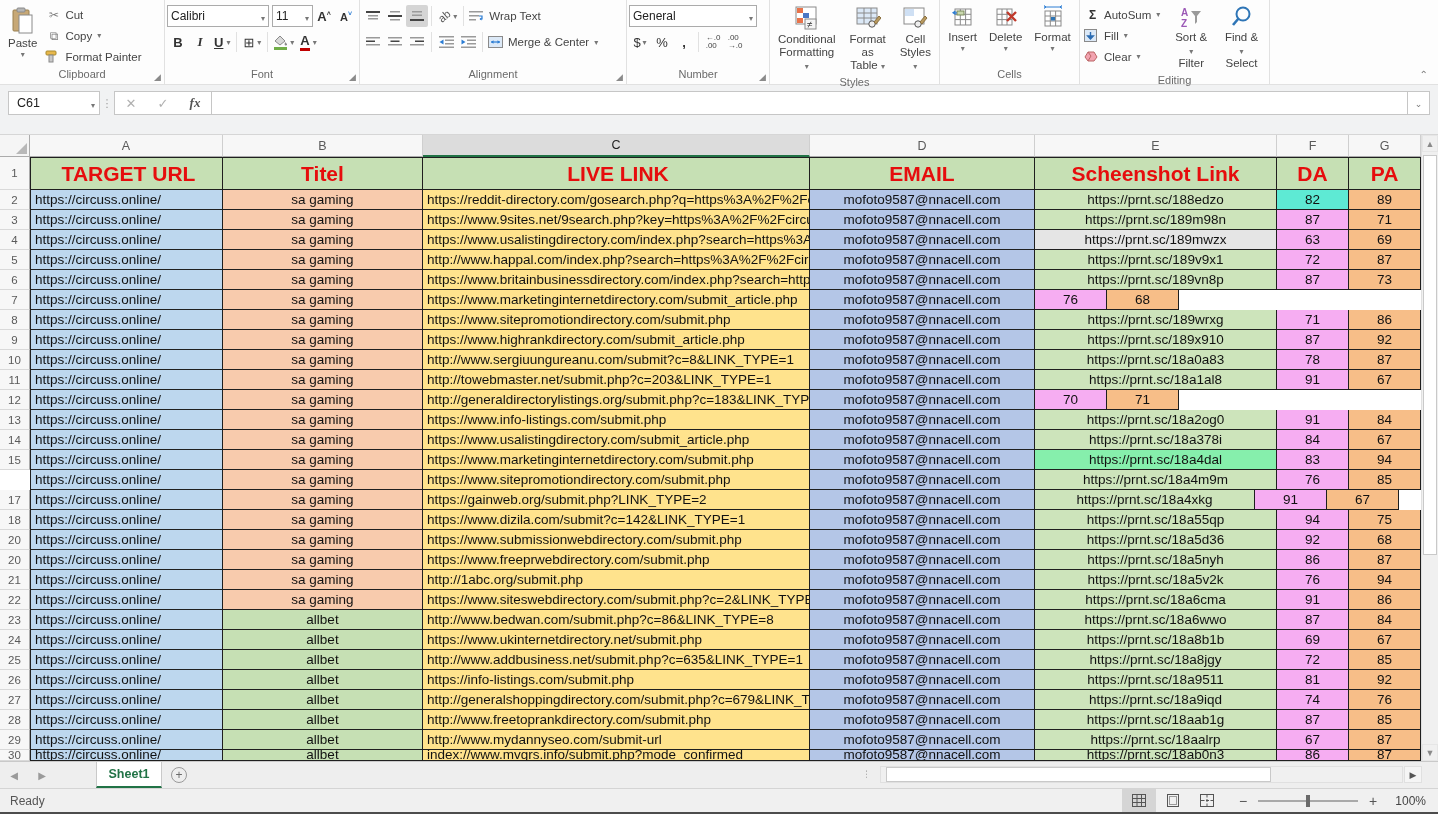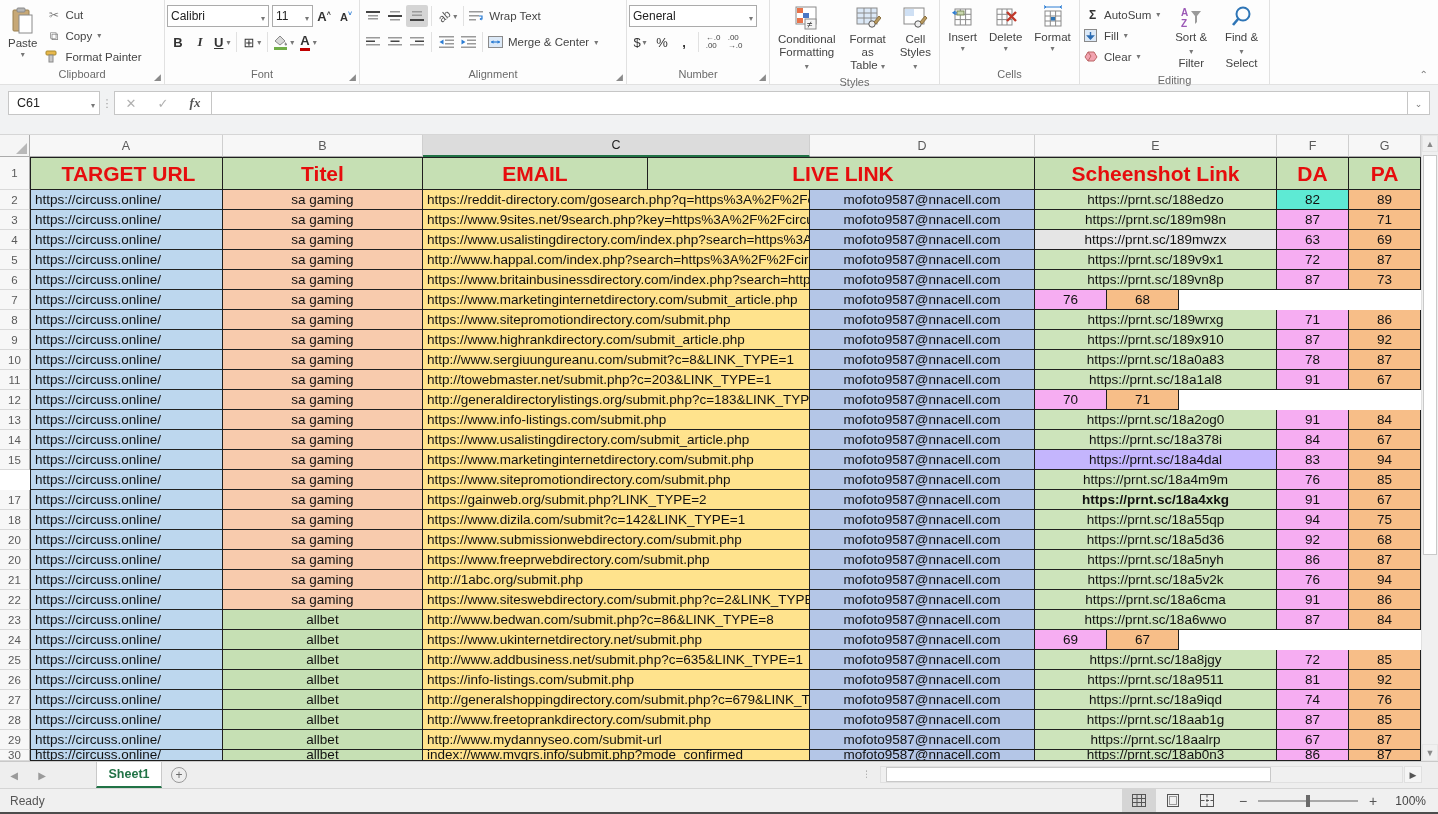--- a/index.html
+++ b/index.html
@@ -464,22 +464,22 @@
             <div class="colhead" style="width: 242px;">E</div>
             <div class="colhead" style="width: 72px;">F</div>
             <div class="colhead" style="width: 72px;">G</div>
           </div>
       </div>
       <div id="grid-body">
           <div class="g-row" style="height: 33px;">
             <div class="gut" style="line-height: 20px;">1</div>
             <div class="cell c-left first top hdr-cell c-center" style="width: 193px; height: 100%; background: rgb(198, 224, 180); color: rgb(230, 13, 13);">TARGET URL</div>
             <div class="cell c-center top hdr-cell c-center" style="width: 200px; height: 100%; background: rgb(198, 224, 180); color: rgb(230, 13, 13);">Titel</div>
+            <div class="cell c-left top hdr-cell c-center" style="width: 387px; height: 100%; background: rgb(198, 224, 180); color: rgb(230, 13, 13);">LIVE LINK</div>
             <div class="cell c-center top hdr-cell c-center" style="width: 225px; height: 100%; background: rgb(198, 224, 180); color: rgb(230, 13, 13);">EMAIL</div>
-            <div class="cell c-left top hdr-cell c-center" style="width: 387px; height: 100%; background: rgb(198, 224, 180); color: rgb(230, 13, 13);">LIVE LINK</div>
             <div class="cell c-center top hdr-cell c-center" style="width: 242px; height: 100%; background: rgb(198, 224, 180); color: rgb(230, 13, 13);">Scheenshot Link</div>
             <div class="cell c-center top hdr-cell c-center" style="width: 72px; height: 100%; background: rgb(198, 224, 180); color: rgb(230, 13, 13);">DA</div>
             <div class="cell c-center top hdr-cell c-center" style="width: 72px; height: 100%; background: rgb(198, 224, 180); color: rgb(230, 13, 13);">PA</div>
           </div>
           <div class="g-row" style="height: 20px;">
             <div class="gut" style="line-height: 20px;">2</div>
             <div class="cell c-left first" style="width: 193px; height: 100%; background: rgb(189, 215, 238); line-height: 20px;">https://circuss.online/</div>
             <div class="cell c-center" style="width: 200px; height: 100%; background: rgb(248, 203, 173); line-height: 20px;">sa gaming</div>
             <div class="cell c-left" style="width: 387px; height: 100%; background: rgb(255, 227, 141); line-height: 20px;">https://reddit-directory.com/gosearch.php?q=https%3A%2F%2Fcircuss</div>
             <div class="cell c-center" style="width: 225px; height: 100%; background: rgb(180, 198, 231); line-height: 20px;">mofoto9587@nnacell.com</div>
@@ -604,41 +604,41 @@
             <div class="cell c-center" style="width: 242px; height: 100%; background: rgb(205, 228, 187); line-height: 20px;">https://prnt.sc/18a378i</div>
             <div class="cell c-center" style="width: 72px; height: 100%; background: rgb(246, 173, 242); line-height: 20px;">84</div>
             <div class="cell c-center" style="width: 72px; height: 100%; background: rgb(247, 190, 136); line-height: 20px;">67</div>
           </div>
           <div class="g-row" style="height: 20px;">
             <div class="gut" style="line-height: 20px;">15</div>
             <div class="cell c-left first" style="width: 193px; height: 100%; background: rgb(189, 215, 238); line-height: 20px;">https://circuss.online/</div>
             <div class="cell c-center" style="width: 200px; height: 100%; background: rgb(248, 203, 173); line-height: 20px;">sa gaming</div>
             <div class="cell c-left" style="width: 387px; height: 100%; background: rgb(255, 227, 141); line-height: 20px;">https://www.marketinginternetdirectory.com/submit.php</div>
             <div class="cell c-center" style="width: 225px; height: 100%; background: rgb(180, 198, 231); line-height: 20px;">mofoto9587@nnacell.com</div>
-            <div class="cell c-center" style="width: 242px; height: 100%; background: #c4b5fd; line-height: 20px;">https://prnt.sc/18a4dal</div>
+            <div class="cell c-center" style="width: 242px; height: 100%; background: #86efac; line-height: 20px;">https://prnt.sc/18a4dal</div>
             <div class="cell c-center" style="width: 72px; height: 100%; background: rgb(246, 173, 242); line-height: 20px;">83</div>
             <div class="cell c-center" style="width: 72px; height: 100%; background: rgb(247, 190, 136); line-height: 20px;">94</div>
           </div>
           <div class="g-row" style="height: 20px;">
             <div class="gut" style="line-height: 20px; margin-top: 37px;">16</div>
             <div class="cell c-left first" style="width: 193px; height: 100%; background: rgb(189, 215, 238); line-height: 20px;">https://circuss.online/</div>
             <div class="cell c-center" style="width: 200px; height: 100%; background: rgb(248, 203, 173); line-height: 20px;">sa gaming</div>
             <div class="cell c-left" style="width: 387px; height: 100%; background: rgb(255, 227, 141); line-height: 20px;">https://www.sitepromotiondirectory.com/submit.php</div>
             <div class="cell c-center" style="width: 225px; height: 100%; background: rgb(180, 198, 231); line-height: 20px;">mofoto9587@nnacell.com</div>
             <div class="cell c-center" style="width: 242px; height: 100%; background: rgb(205, 228, 187); line-height: 20px;">https://prnt.sc/18a4m9m</div>
             <div class="cell c-center" style="width: 72px; height: 100%; background: rgb(246, 173, 242); line-height: 20px;">76</div>
             <div class="cell c-center" style="width: 72px; height: 100%; background: rgb(247, 190, 136); line-height: 20px;">85</div>
           </div>
           <div class="g-row" style="height: 20px;">
             <div class="gut" style="line-height: 20px;">17</div>
             <div class="cell c-left first" style="width: 193px; height: 100%; background: rgb(189, 215, 238); line-height: 20px;">https://circuss.online/</div>
             <div class="cell c-center" style="width: 200px; height: 100%; background: rgb(248, 203, 173); line-height: 20px;">sa gaming</div>
             <div class="cell c-left" style="width: 387px; height: 100%; background: rgb(255, 227, 141); line-height: 20px;">https://gainweb.org/submit.php?LINK_TYPE=2</div>
             <div class="cell c-center" style="width: 225px; height: 100%; background: rgb(180, 198, 231); line-height: 20px;">mofoto9587@nnacell.com</div>
-            <div class="cell c-center" style="width: 242px; height: 100%; background: rgb(205, 228, 187); line-height: 20px; font-weight: bold;">https://prnt.sc/18a4xkg</div>
+            <div class="cell c-center" style="width: 220px; height: 100%; background: rgb(205, 228, 187); line-height: 20px;">https://prnt.sc/18a4xkg</div>
             <div class="cell c-center" style="width: 72px; height: 100%; background: rgb(246, 173, 242); line-height: 20px;">91</div>
             <div class="cell c-center" style="width: 72px; height: 100%; background: rgb(247, 190, 136); line-height: 20px;">67</div>
           </div>
           <div class="g-row" style="height: 20px;">
             <div class="gut" style="line-height: 20px;">18</div>
             <div class="cell c-left first" style="width: 193px; height: 100%; background: rgb(189, 215, 238); line-height: 20px;">https://circuss.online/</div>
             <div class="cell c-center" style="width: 200px; height: 100%; background: rgb(248, 203, 173); line-height: 20px;">sa gaming</div>
             <div class="cell c-left" style="width: 387px; height: 100%; background: rgb(255, 227, 141); line-height: 20px;">https://www.dizila.com/submit?c=142&amp;LINK_TYPE=1</div>
             <div class="cell c-center" style="width: 225px; height: 100%; background: rgb(180, 198, 231); line-height: 20px;">mofoto9587@nnacell.com</div>
             <div class="cell c-center" style="width: 242px; height: 100%; background: rgb(205, 228, 187); line-height: 20px;">https://prnt.sc/18a55qp</div>
@@ -694,20 +694,21 @@
             <div class="cell c-center" style="width: 242px; height: 100%; background: rgb(205, 228, 187); line-height: 20px;">https://prnt.sc/18a6wwo</div>
             <div class="cell c-center" style="width: 72px; height: 100%; background: rgb(246, 173, 242); line-height: 20px;">87</div>
             <div class="cell c-center" style="width: 72px; height: 100%; background: rgb(247, 190, 136); line-height: 20px;">84</div>
           </div>
           <div class="g-row" style="height: 20px;">
             <div class="gut" style="line-height: 20px;">24</div>
             <div class="cell c-left first" style="width: 193px; height: 100%; background: rgb(189, 215, 238); line-height: 20px;">https://circuss.online/</div>
             <div class="cell c-center" style="width: 200px; height: 100%; background: rgb(198, 224, 180); line-height: 20px;">allbet</div>
             <div class="cell c-left" style="width: 387px; height: 100%; background: rgb(255, 227, 141); line-height: 20px;">https://www.ukinternetdirectory.net/submit.php</div>
             <div class="cell c-center" style="width: 225px; height: 100%; background: rgb(180, 198, 231); line-height: 20px;">mofoto9587@nnacell.com</div>
+            <div class="cell c-center" style="width: 242px; height: 100%; background: rgb(205, 228, 187); line-height: 20px;">https://prnt.sc/18a8b1b</div>
             <div class="cell c-center" style="width: 72px; height: 100%; background: rgb(246, 173, 242); line-height: 20px;">69</div>
             <div class="cell c-center" style="width: 72px; height: 100%; background: rgb(247, 190, 136); line-height: 20px;">67</div>
           </div>
           <div class="g-row" style="height: 20px;">
             <div class="gut" style="line-height: 20px;">25</div>
             <div class="cell c-left first" style="width: 193px; height: 100%; background: rgb(189, 215, 238); line-height: 20px;">https://circuss.online/</div>
             <div class="cell c-center" style="width: 200px; height: 100%; background: rgb(198, 224, 180); line-height: 20px;">allbet</div>
             <div class="cell c-left" style="width: 387px; height: 100%; background: rgb(255, 227, 141); line-height: 20px;">http://www.addbusiness.net/submit.php?c=635&amp;LINK_TYPE=1</div>
             <div class="cell c-center" style="width: 225px; height: 100%; background: rgb(180, 198, 231); line-height: 20px;">mofoto9587@nnacell.com</div>
             <div class="cell c-center" style="width: 242px; height: 100%; background: rgb(205, 228, 187); line-height: 20px;">https://prnt.sc/18a8jgy</div>

